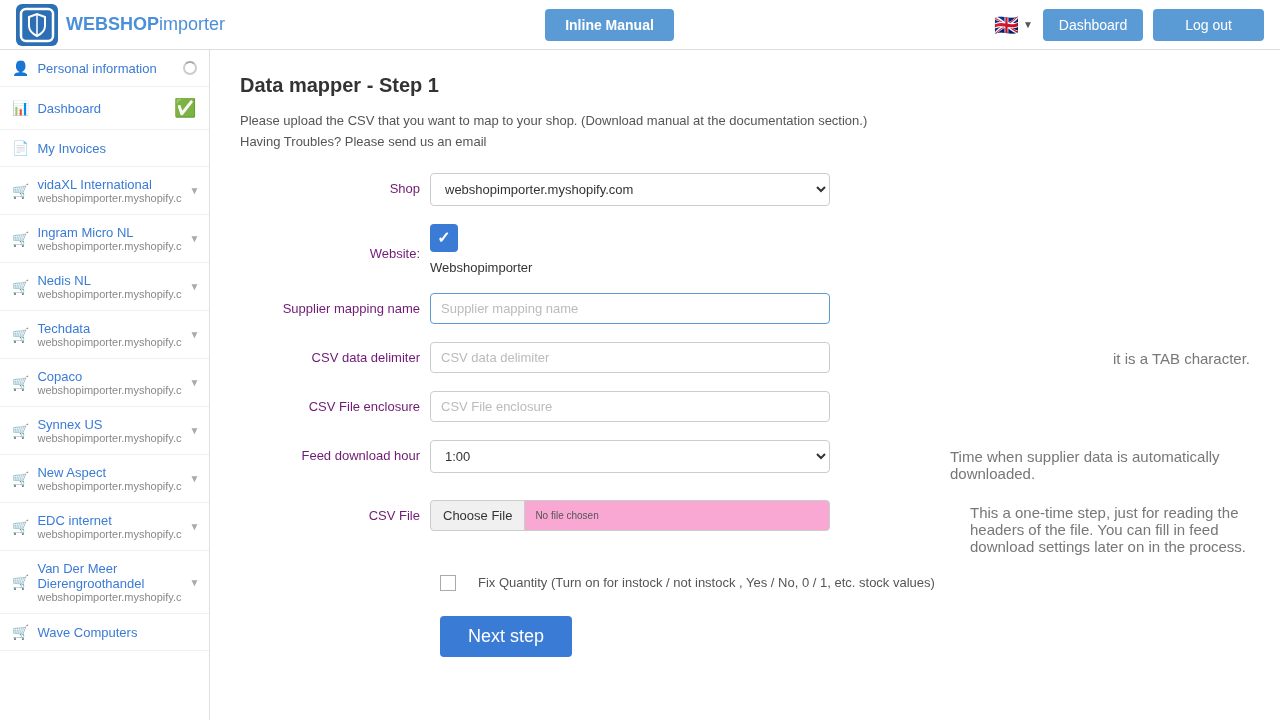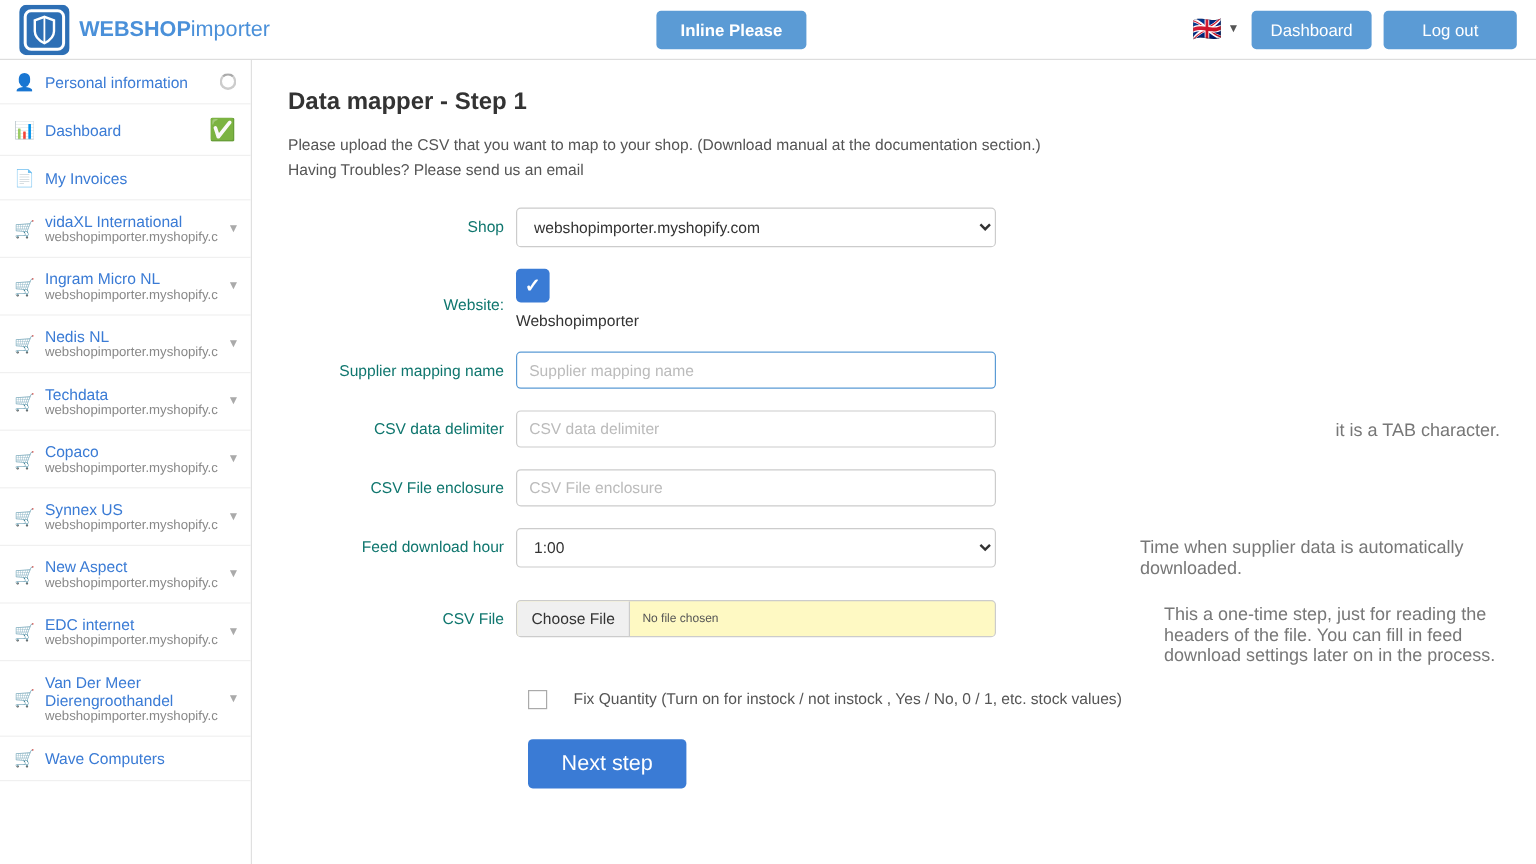--- a/index.html
+++ b/index.html
@@ -126,21 +126,21 @@
       align-items: flex-start;
       margin-bottom: 18px;
       gap: 10px;
     }
     .form-label {
       width: 180px;
       flex-shrink: 0;
       text-align: right;
       padding-top: 8px;
       font-size: 13px;
-      color: #0f766e;
+      color: #701a75;
       font-weight: normal;
     }
     .form-control-wrap { flex: 1; max-width: 400px; display: flex; flex-direction: column; gap: 4px; }
 
     .form-select {
       width: 100%;
       padding: 7px 10px;
       border: 1px solid #ccc;
       border-radius: 4px;
       font-size: 13px;
@@ -189,21 +189,21 @@
       padding-top: 8px;
       max-width: 300px;
     }
 
     .file-input-wrap {
       display: flex;
       align-items: center;
       border: 1px solid #ccc;
       border-radius: 4px;
       overflow: hidden;
-      background: #fef9c3;
+      background: #f9a8d4;
       width: 100%;
       max-width: 400px;
     }
     .choose-file-btn {
       background: #f0f0f0;
       border: none;
       border-right: 1px solid #ccc;
       padding: 7px 12px;
       font-size: 13px;
       cursor: pointer;
@@ -265,21 +265,21 @@
       <rect width="42" height="42" rx="6" fill="#2d6fb5"></rect>
       <rect x="5" y="5" width="32" height="32" rx="5" fill="none" stroke="#fff" stroke-width="2.5"></rect>
       <path d="M13 13 L21 10 L29 13 L29 22 Q29 28 21 32 Q13 28 13 22 Z" fill="none" stroke="#fff" stroke-width="2"></path>
       <line x1="21" y1="10" x2="21" y2="32" stroke="#fff" stroke-width="1.5"></line>
     </svg>
     <span class="logo-text">
       <span>WEBSHOP</span><span style="font-weight:300;">importer</span>
     </span>
   </div>
   <div class="header-center">
-    <button class="inline-manual-btn">Inline Please</button>
+    <button class="inline-manual-btn">Inline Manual</button>
   </div>
   <div class="header-right">
     <div class="flag-container">
       <span class="flag-icon">🇬🇧</span>
       <span class="chevron-down">▼</span>
     </div>
     <button class="dashboard-btn">Dashboard</button>
     <button class="logout-btn">Log out</button>
   </div>
 </header>

